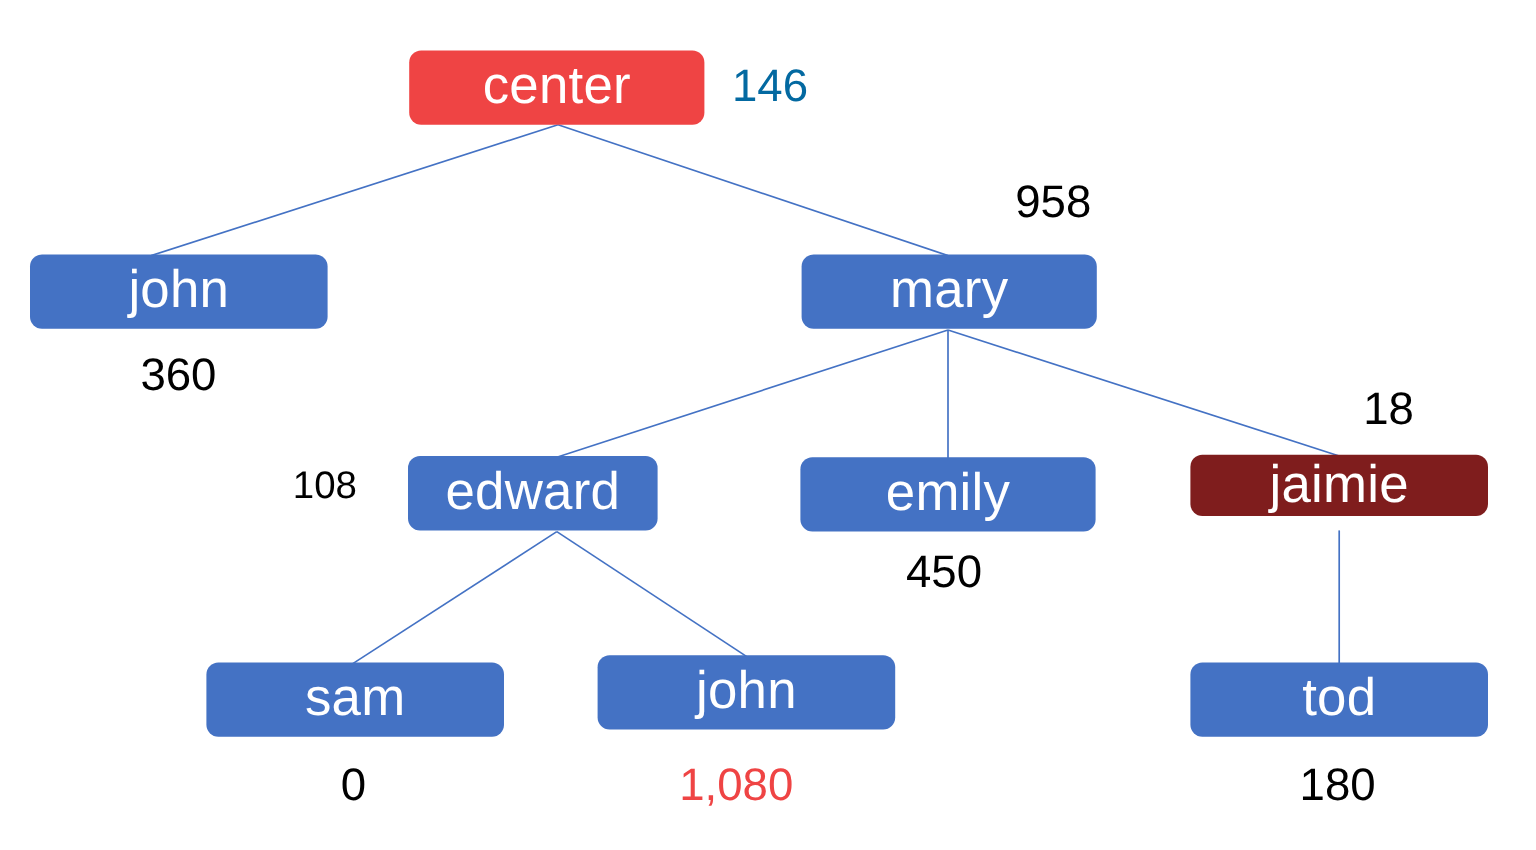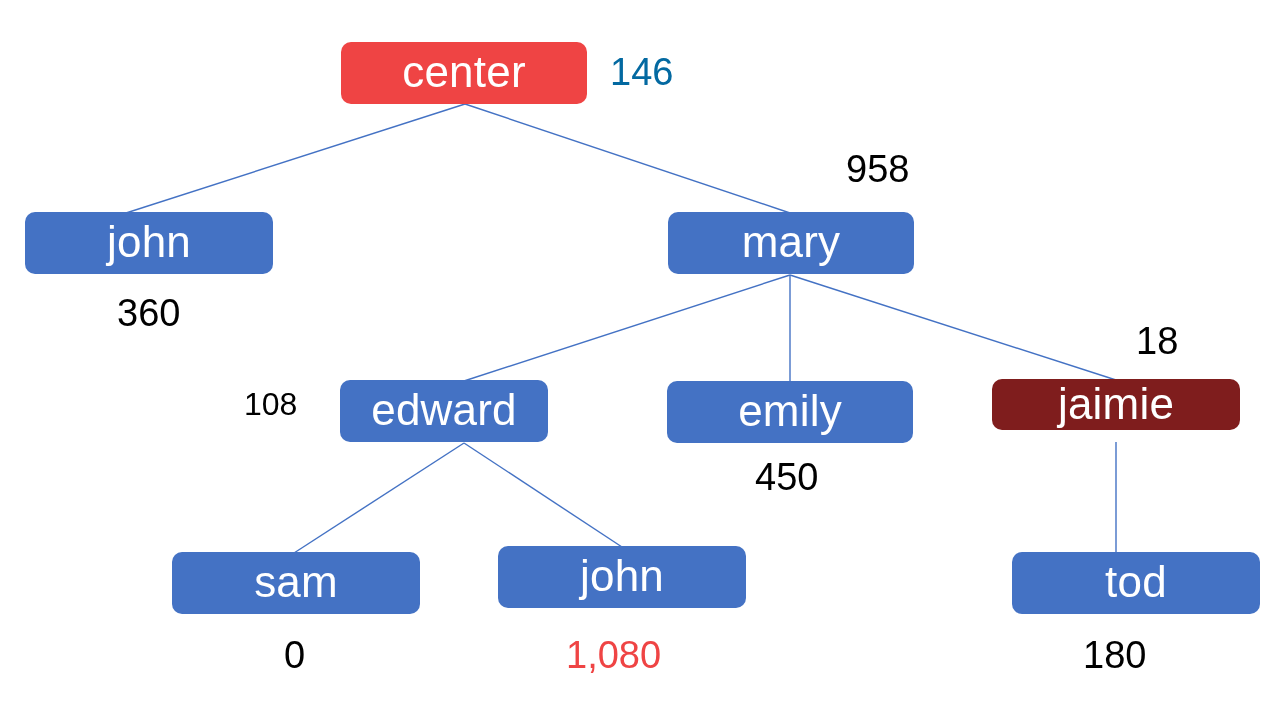--- a/index.html
+++ b/index.html
@@ -89,21 +89,21 @@
       </div>
       <div class="node" style="left: 992px; top: 379px; width: 248px; height: 51px; background: #7f1d1d; color: rgb(255, 255, 255); font-size: 44px;">
         <span class="node-label">jaimie</span>
       </div>
       <div class="node" style="left: 172px; top: 552px; width: 248px; height: 62px; background: rgb(68, 114, 196); color: rgb(255, 255, 255); font-size: 44px;">
         <span class="node-label">sam</span>
       </div>
       <div class="node" style="left: 498px; top: 546px; width: 248px; height: 62px; background: rgb(68, 114, 196); color: rgb(255, 255, 255); font-size: 44px;">
         <span class="node-label">john</span>
       </div>
-      <div class="node" style="left: 992px; top: 552px; width: 248px; height: 62px; background: rgb(68, 114, 196); color: rgb(255, 255, 255); font-size: 44px; margin-left: 20px;">
+      <div class="node" style="left: 992px; top: 552px; width: 248px; height: 62px; background: rgb(68, 114, 196); color: rgb(255, 255, 255); font-size: 44px;">
         <span class="node-label">tod</span>
       </div>
     </div>
   <div id="weight-layer">
       <div class="weight root-weight" style="left: 610px; top: 53px; font-size: 38px; color: #0369a1;">146</div>
       <div class="weight" style="left: 117px; top: 294px; font-size: 38px; color: rgb(0, 0, 0);">360</div>
       <div class="weight" style="left: 810px; top: 150px; font-size: 38px; color: rgb(0, 0, 0); margin-left: 36px;">958</div>
       <div class="weight" style="left: 244px; top: 388px; font-size: 32px; color: rgb(0, 0, 0);">108</div>
       <div class="weight" style="left: 755px; top: 458px; font-size: 38px; color: rgb(0, 0, 0);">450</div>
       <div class="weight" style="left: 1136px; top: 322px; font-size: 38px; color: rgb(0, 0, 0);">18</div>

